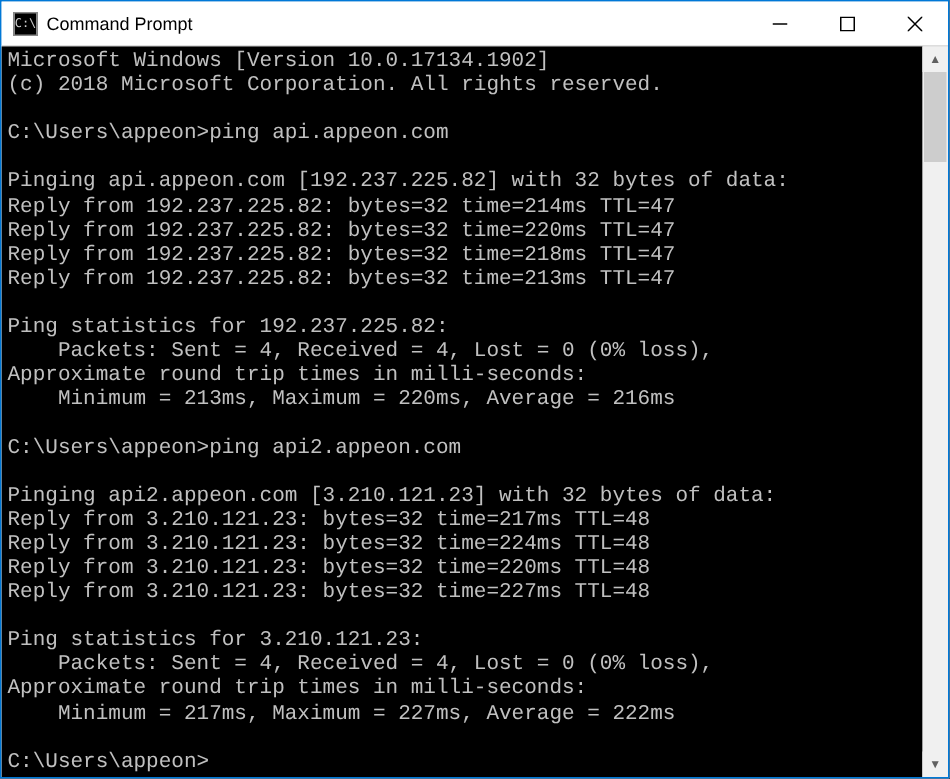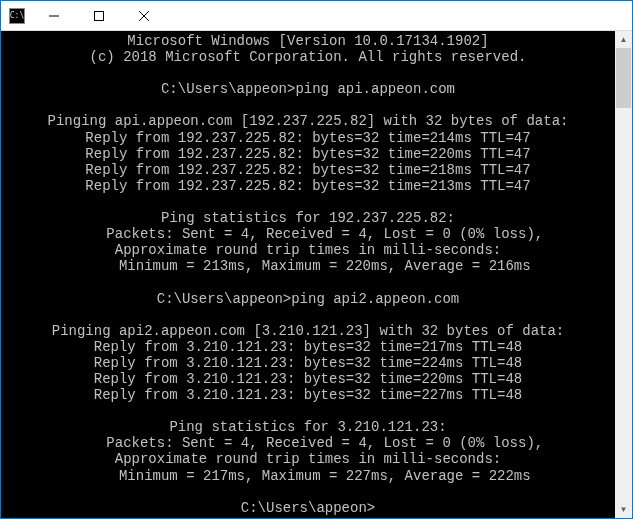--- a/index.html
+++ b/index.html
@@ -46,21 +46,20 @@
       align-items: center;
       justify-content: center;
       cursor: default;
       font-size: 10px;
       color: #000;
     }
     .console-wrapper {
       position: relative;
       height: calc(100% - 30px);
       background: #a3a3a3;
-      text-align: center;
     }
     .console {
       height: 100%;
       width: calc(100% - 17px);
       background: #000;
       color: #c0c0c0;
       font-family: "Consolas", "Courier New", monospace;
       font-size: 14px;
       line-height: 1.15;
       padding: 2px 4px;
@@ -97,20 +96,21 @@
       height: 60px;
       background: #cdcdcd;
     }
     .prompt { color: #c0c0c0; }
   </style>
 </head>
 <body>
 
 <div class="titlebar">
   <div class="titlebar-icon">C:\</div>
+  <div class="titlebar-title">Command Prompt</div>
   <div class="window-controls">
     <div class="window-control">
       <svg width="10" height="10" viewBox="0 0 10 10">
           <line x1="0" y1="5" x2="10" y2="5" stroke="#000" stroke-width="1"></line>
         </svg>
     </div>
     <div class="window-control">
       <svg width="10" height="10" viewBox="0 0 10 10">
           <rect x="0.5" y="0.5" width="9" height="9" fill="none" stroke="#000" stroke-width="1"></rect>
         </svg>

